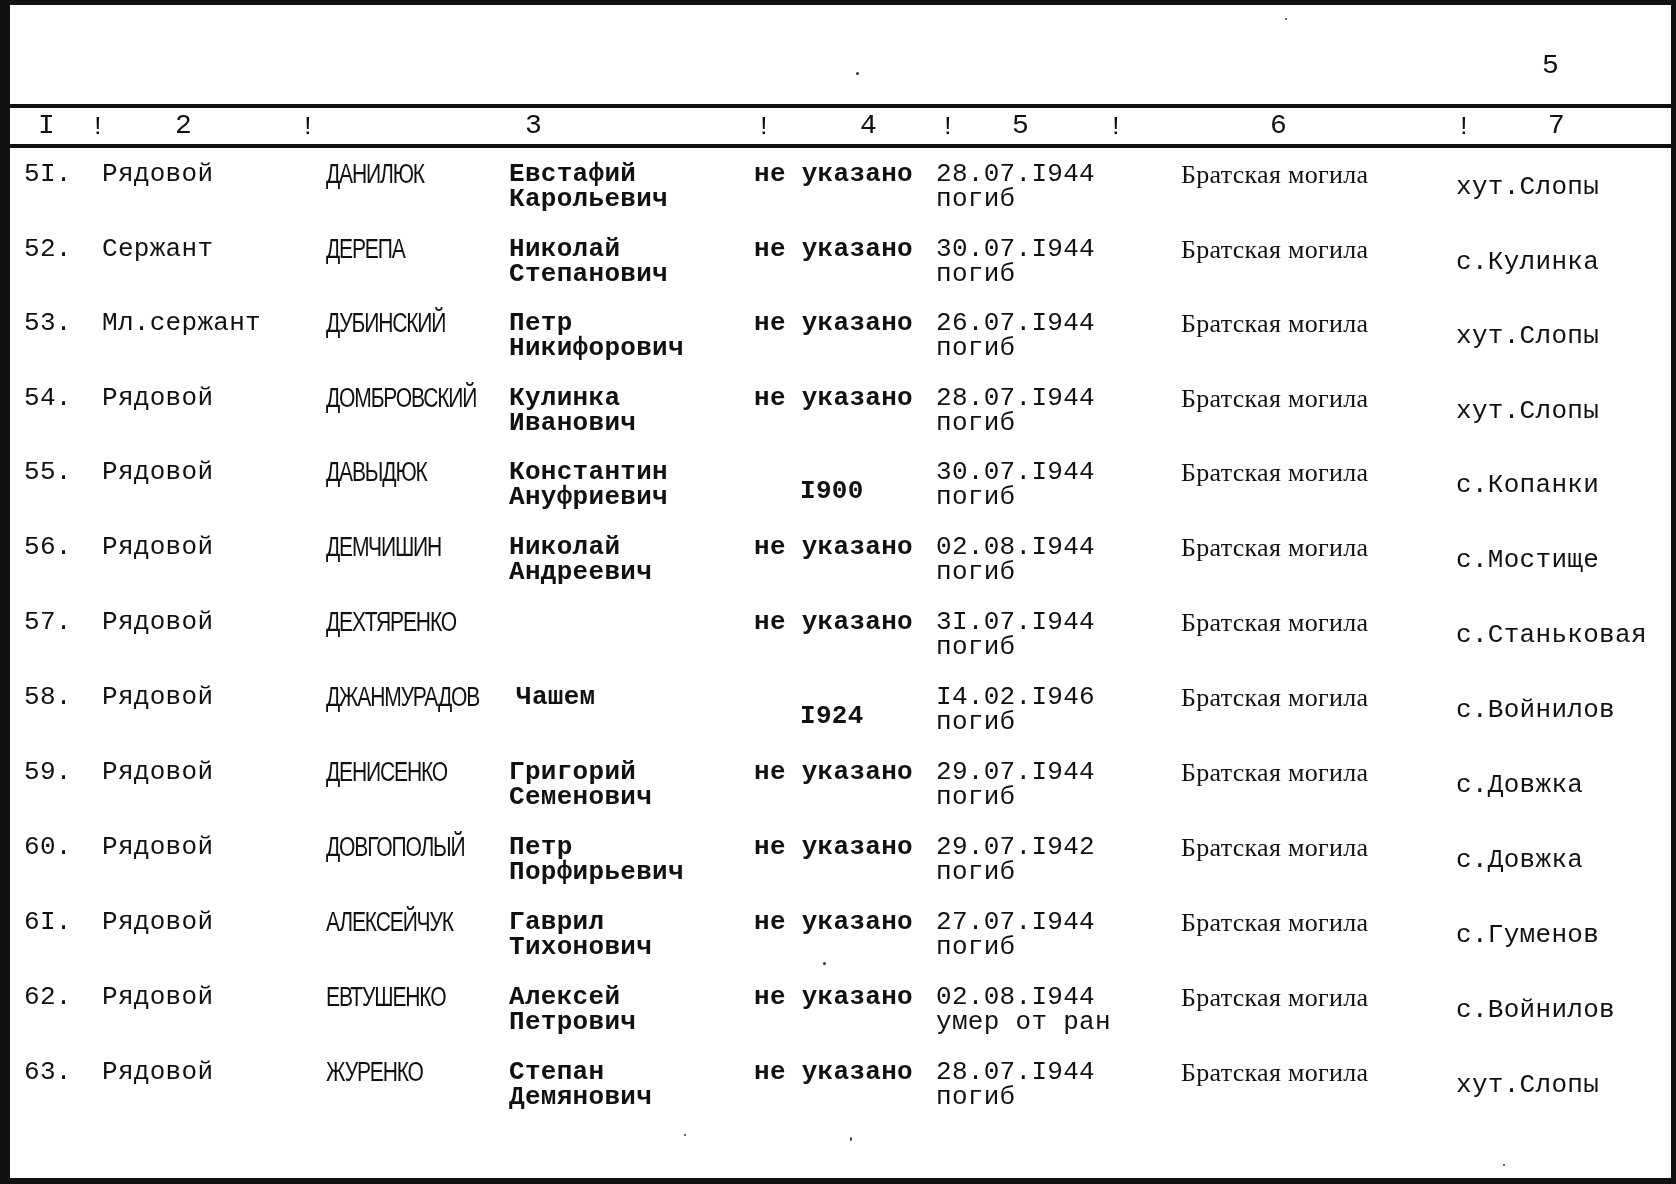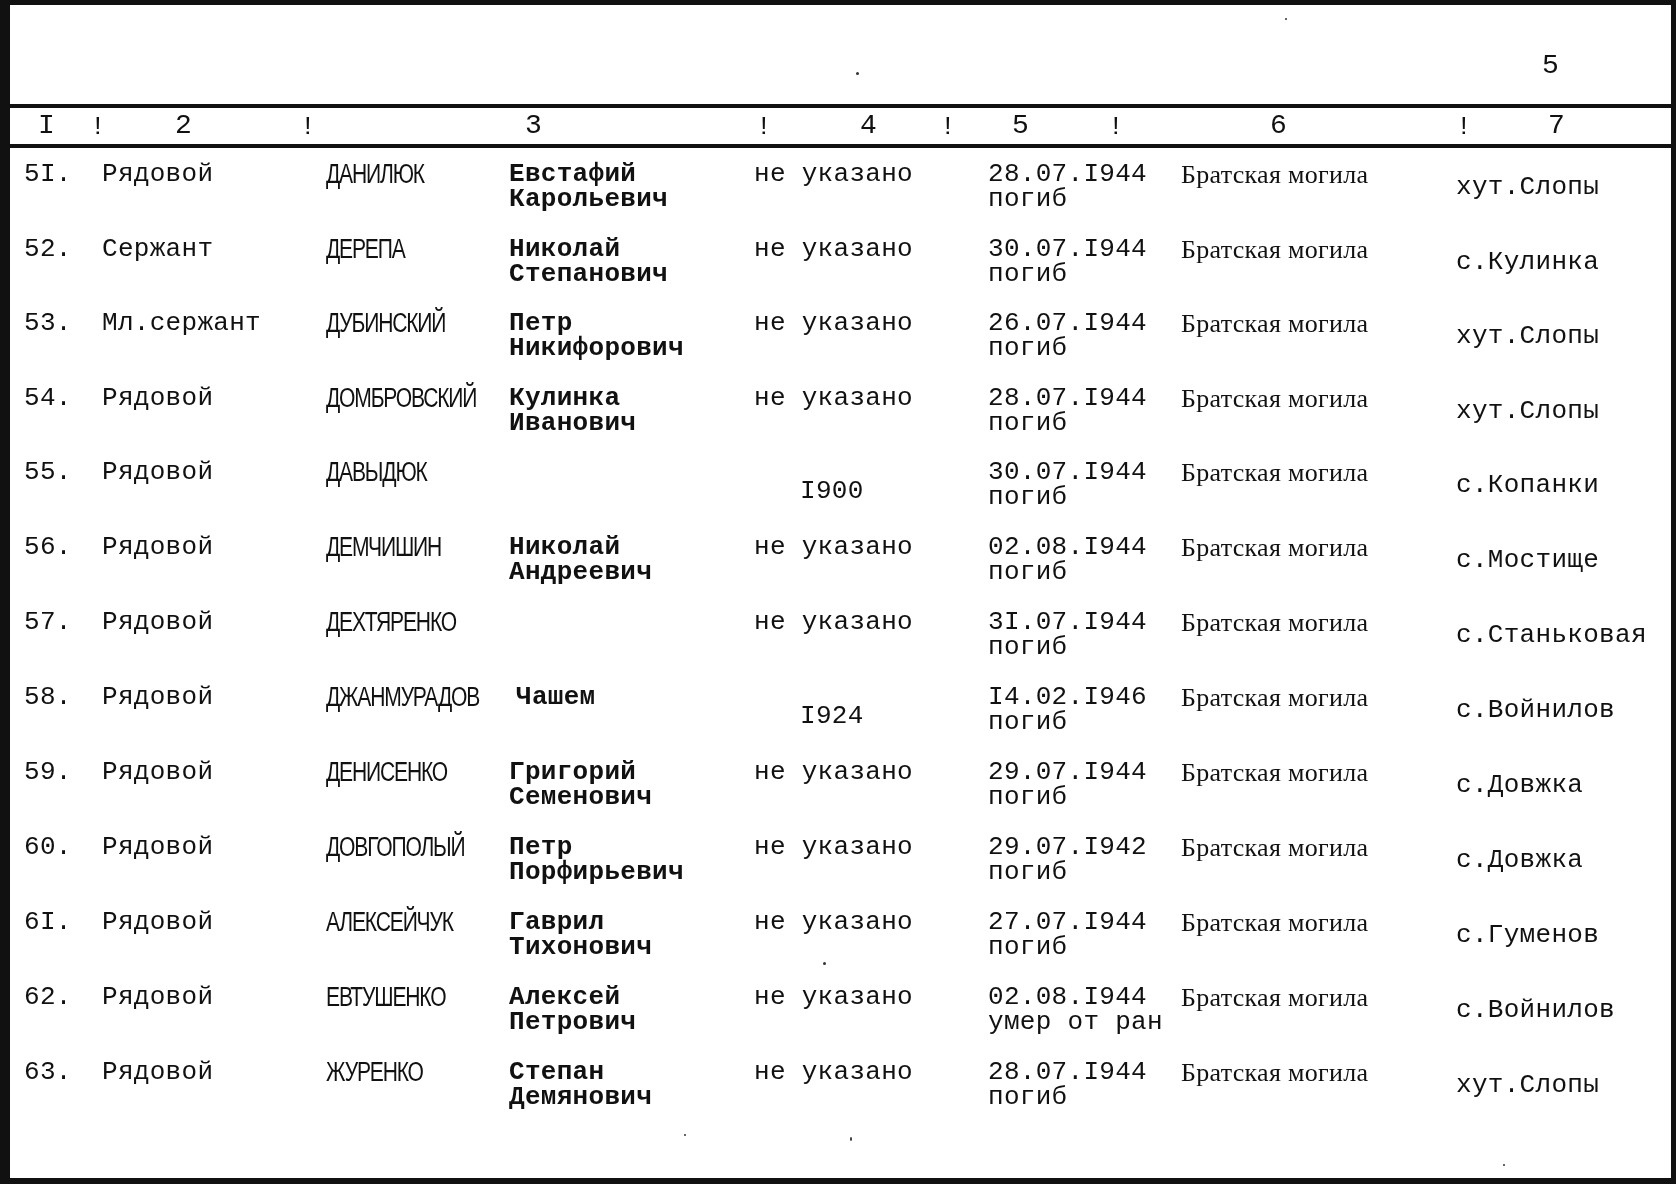--- a/index.html
+++ b/index.html
@@ -16,23 +16,23 @@
   .rule.bottom { top:144px; }
   .hdr { position:absolute; top:110px; font-size:28px; line-height:32px; }
   .bang { position:absolute; top:112px; font-size:26px; line-height:30px; }
   .row { position:absolute; left:0; width:1676px; height:74px; }
   .cell { position:absolute; top:0; font-size:26px; line-height:25px; white-space:nowrap; letter-spacing:0.3px; }
   .cell .l2 { display:block; }
   .c-num { left:24px; }
   .c-rank { left:102px; }
   .c-sur { left:326px; font-family:"Liberation Sans Narrow","Liberation Sans",sans-serif; letter-spacing:-1.5px; transform:scaleX(0.78); transform-origin:left top; font-size:27px; }
   .c-given { left:509px;font-weight:bold; }
-  .c-born { left:754px; }
+  .c-born { left:754px;font-weight:bold; }
   .c-born.year { left:800px;margin-top:19px; }
-  .c-date { left:988px; }
+  .c-date { left:936px; }
   .c-burial { left:1181px;font-family:Liberation Serif, serif; }
   .c-place { left:1456px;margin-top:13px; }
   .speck { position:absolute; width:3px; height:3px; background:#333; border-radius:50%; }
 </style>
 </head>
 <body>
 
 <div class="page">
   <div class="border-left"></div>
   <div class="border-top"></div>
@@ -103,20 +103,21 @@
       <span class="cell c-born">не указано</span>
       <span class="cell c-date"><span>28.07.I944</span><span class="l2">погиб</span></span>
       <span class="cell c-burial">Братская могила</span>
       <span class="cell c-place">хут.Слопы</span>
     </div>
 
     <div class="row" style="top:460px">
       <span class="cell c-num">55.</span>
       <span class="cell c-rank">Рядовой</span>
       <span class="cell c-sur">ДАВЫДЮК</span>
+      <span class="cell c-given"><span>Константин</span><span class="l2">Ануфриевич</span></span>
       <span class="cell c-born year">I900</span>
       <span class="cell c-date"><span>30.07.I944</span><span class="l2">погиб</span></span>
       <span class="cell c-burial">Братская могила</span>
       <span class="cell c-place">с.Копанки</span>
     </div>
 
     <div class="row" style="top:535px">
       <span class="cell c-num">56.</span>
       <span class="cell c-rank">Рядовой</span>
       <span class="cell c-sur">ДЕМЧИШИН</span>

